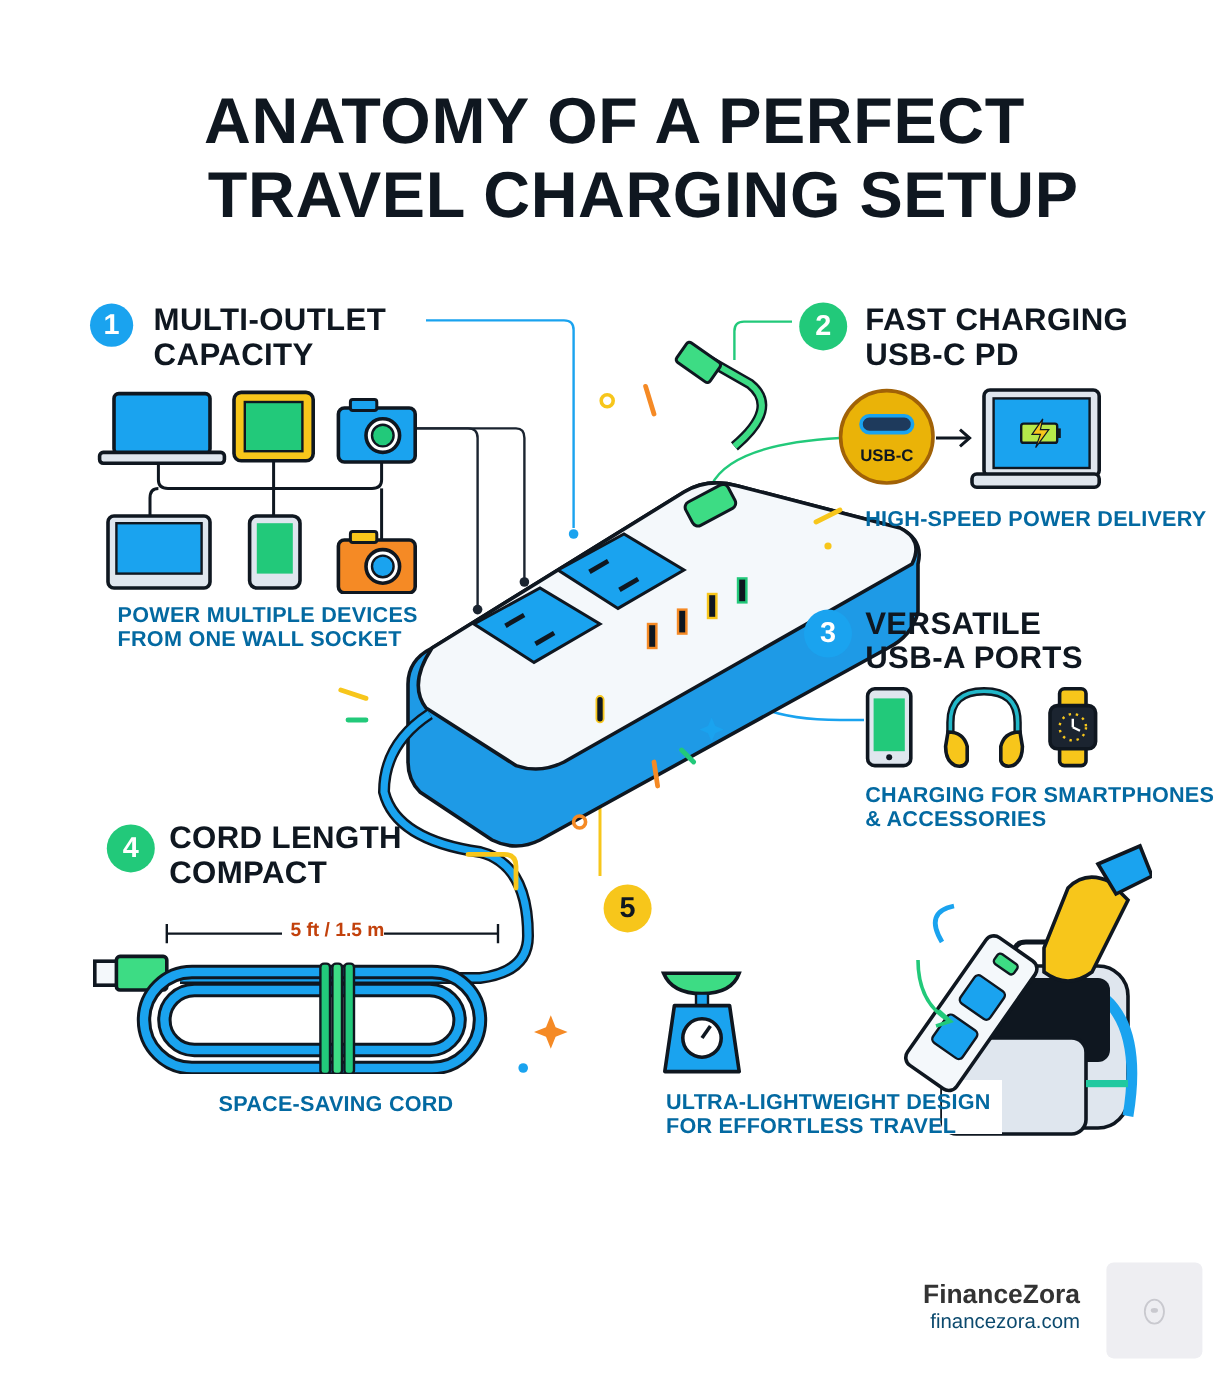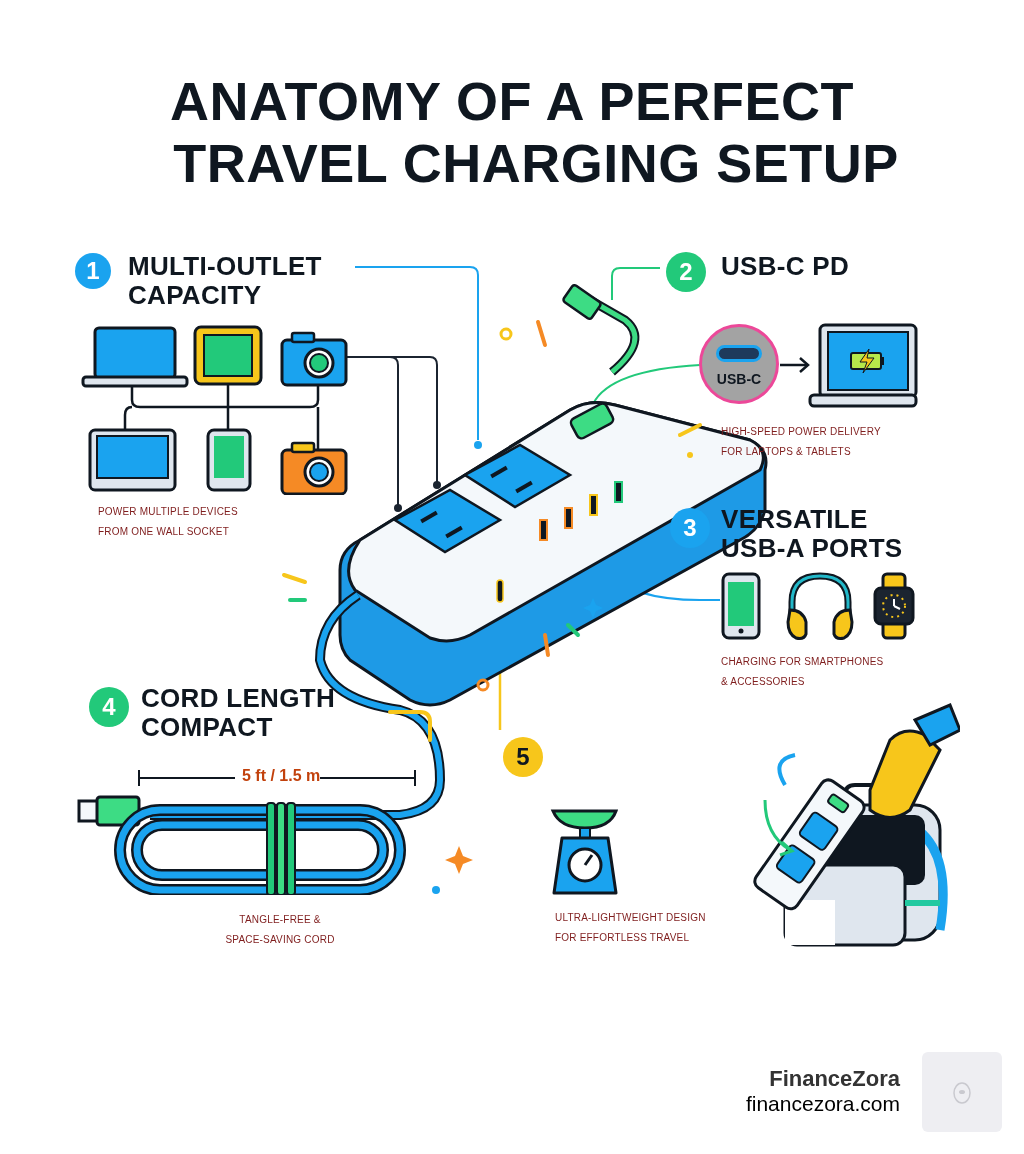--- a/index.html
+++ b/index.html
@@ -5,28 +5,28 @@
   * { box-sizing: border-box; margin: 0; padding: 0; }
   html, body { width: 1024px; height: 1154px; background: #ffffff; overflow: hidden; }
   body { position: relative; font-family: "Liberation Sans", "DejaVu Sans", sans-serif; color: #0f1720; }
 
   .title { position: absolute; left: 0; width: 1024px; text-align: center; font-weight: 700; color: #0f1720; letter-spacing: 0.5px; }
   .title.l1 { top: 70px; font-size: 54px; }
   .title.l2 { top: 132px; font-size: 54px; font-weight: 800; padding-left: 48px; }
 
   .badge { position: absolute; width: 36px; height: 36px; border-radius: 50%; color: #fff; font-weight: 700; font-size: 24px; display: flex; align-items: center; justify-content: center; }
   .heading { position: absolute; font-weight: 700; font-size: 26px; line-height: 29px; color: #0f1720; letter-spacing: 0.3px; }
-  .caption { position: absolute; font-weight: 400; font-size: 10px; line-height: 20px; color: #7f1d1d; letter-spacing: 0.2px; }
+  .caption { position: absolute; font-weight: 700; font-size: 18px; line-height: 20px; color: #0369a1; letter-spacing: 0.2px; }
 
   .icon { position: absolute; }
   .svgabs { position: absolute; left: 0; top: 0; }
 
   .measure { position: absolute; font-size: 16px; font-weight: 700; color: #c2410c; }
   .footer-brand { position: absolute; right: 124px; top: 1066px; font-size: 22px; font-weight: 700; color: #333; text-align: right; }
-  .footer-url { position: absolute; right: 124px; top: 1092px; font-size: 21px; color: #000000; text-align: right; }
+  .footer-url { position: absolute; right: 124px; top: 1092px; font-size: 17px; color: #0c4a6e; text-align: right; }
   .footer-logo { position: absolute; left: 922px; top: 1052px; width: 80px; height: 80px; background: #eeeef2; border-radius: 6px; display: flex; align-items: center; justify-content: center; }
 </style>
 </head>
 <body>
 
 <div class="title l1">ANATOMY OF A PERFECT</div>
 <div class="title l2">TRAVEL CHARGING SETUP</div>
 
 <svg class="svgabs" width="1024" height="1154">
 
@@ -131,39 +131,39 @@
       <circle cx="239" cy="147" r="9" fill="#1aa3ef" stroke="#0f1720" stroke-width="2"></circle>
     </g>
 </svg>
 <div class="caption" style="left:98px;top:502px;">
   <div>POWER MULTIPLE DEVICES</div>
   <div>FROM ONE WALL SOCKET</div>
 </div>
 
 <div class="badge" style="left:666px;top:252px;width:40px;height:40px;background:#22c97a;">2</div>
 <div class="heading" style="left:721px;top:252px;">
+  <div>FAST CHARGING</div>
   <div>USB-C PD</div>
 </div>
-<div class="icon" style="left:699px;top:324px;width:80px;height:80px;border-radius:50%;background:#a3a3a3;border:3px solid #ec4899;">
+<div class="icon" style="left:699px;top:324px;width:80px;height:80px;border-radius:50%;background:#eab308;border:3px solid #a16207;">
   <div style="position:absolute;left:14px;top:18px;width:46px;height:17px;border-radius:9px;background:#1e3a5c;border:3px solid #1aa3ef;"></div>
   <div style="position:absolute;left:0;top:44px;width:74px;text-align:center;font-size:14px;font-weight:700;color:#0f1720;">USB-C</div>
 </div>
 <svg class="icon" style="left:778px;top:322px;" width="140" height="90">
   <path d="M2 43 H30" stroke="#0f1720" stroke-width="2.5"></path>
   <path d="M22 36 L30 43 L22 50" stroke="#0f1720" stroke-width="2.5" fill="none"></path>
   <rect x="42" y="3" width="96" height="72" rx="5" fill="#dfe6ee" stroke="#0f1720" stroke-width="3"></rect>
   <rect x="50" y="10" width="80" height="58" fill="#1aa3ef" stroke="#0f1720" stroke-width="2"></rect>
   <rect x="32" y="73" width="106" height="11" rx="4" fill="#dfe6ee" stroke="#0f1720" stroke-width="3"></rect>
   <rect x="73" y="31" width="30" height="16" rx="2" fill="#b6e84a" stroke="#0f1720" stroke-width="2"></rect>
   <rect x="103" y="35" width="3" height="8" fill="#0f1720"></rect>
   <path d="M91 27 L82 40 H89 L85 51 L96 36 H89 Z" fill="#f7c61b" stroke="#0f1720" stroke-width="1"></path>
 </svg>
 <div class="caption" style="left:721px;top:422px;">
   <div>HIGH-SPEED POWER DELIVERY</div>
-  <div>FOR LAPTOPS &amp; TABLETS</div>
 </div>
 
 <div class="badge" style="left:670px;top:508px;width:40px;height:40px;background:#1aa3ef;">3</div>
 <div class="heading" style="left:721px;top:505px;">
   <div>VERSATILE</div>
   <div>USB-A PORTS</div>
 </div>
 <svg class="icon" style="left:720px;top:572px;" width="210" height="70">
   <g>
       <rect x="3" y="2" width="36" height="64" rx="6" fill="#dfe6ee" stroke="#0f1720" stroke-width="3"></rect>
@@ -204,21 +204,20 @@
     <rect x="45" y="15" width="280" height="80" rx="40" stroke="#0f1720" stroke-width="12"></rect>
     <rect x="45" y="15" width="280" height="80" rx="40" stroke="#1aa3ef" stroke-width="7"></rect>
     <rect x="62" y="30" width="246" height="50" rx="25" stroke="#0f1720" stroke-width="12"></rect>
     <rect x="62" y="30" width="246" height="50" rx="25" stroke="#1aa3ef" stroke-width="7"></rect>
   </g>
   <rect x="192" y="8" width="8" height="92" rx="3" fill="#22c97a" stroke="#0f1720" stroke-width="2"></rect>
   <rect x="202" y="8" width="8" height="92" rx="3" fill="#3ddc84" stroke="#0f1720" stroke-width="2"></rect>
   <rect x="212" y="8" width="8" height="92" rx="3" fill="#22c97a" stroke="#0f1720" stroke-width="2"></rect>
 </svg>
 <div class="caption" style="left:160px;top:910px;text-align:center;width:240px;">
-  <div>TANGLE-FREE &amp;</div>
   <div>SPACE-SAVING CORD</div>
 </div>
 
 <div class="badge" style="left:503px;top:737px;width:40px;height:40px;background:#f7c61b;color:#0f1720;">5</div>
 <div class="heading" style="left:553px;top:735px;">
 </div>
 <svg class="icon" style="left:550px;top:808px;" width="70" height="90">
   <path d="M3 3 H66 Q60 20 35 20 Q10 20 3 3 Z" fill="#3ddc84" stroke="#0f1720" stroke-width="3"></path>
   <rect x="30" y="20" width="10" height="10" fill="#1aa3ef" stroke="#0f1720" stroke-width="2"></rect>
   <path d="M12 30 H58 L66 85 H4 Z" fill="#1aa3ef" stroke="#0f1720" stroke-width="3" stroke-linejoin="round"></path>

